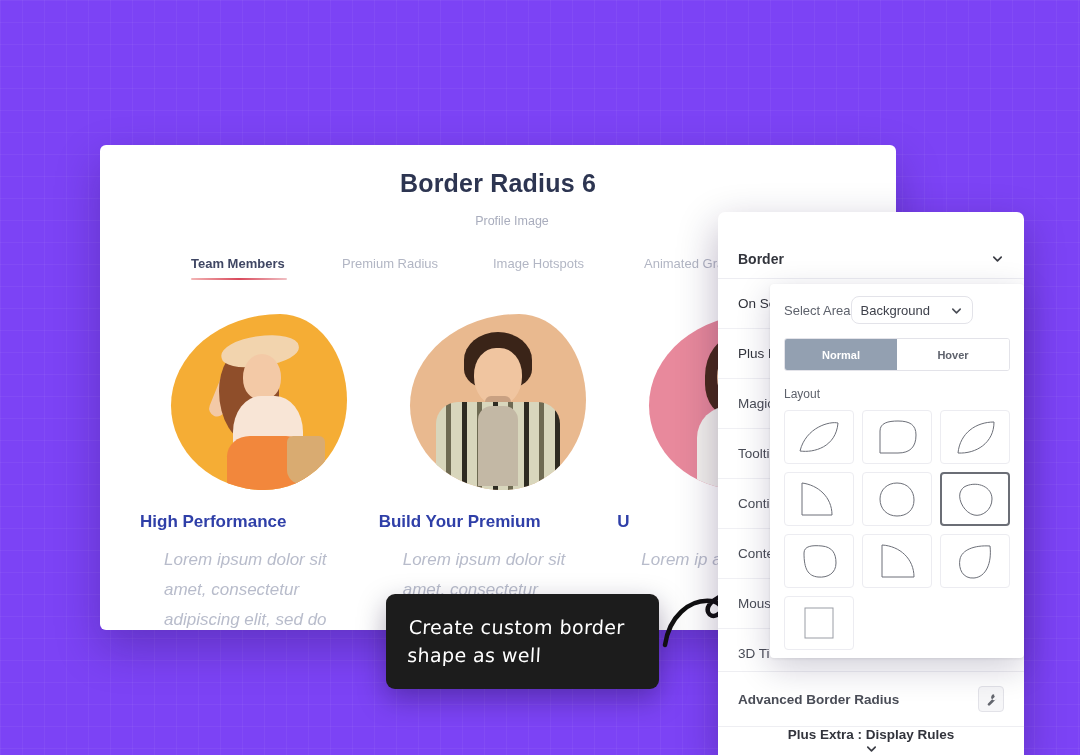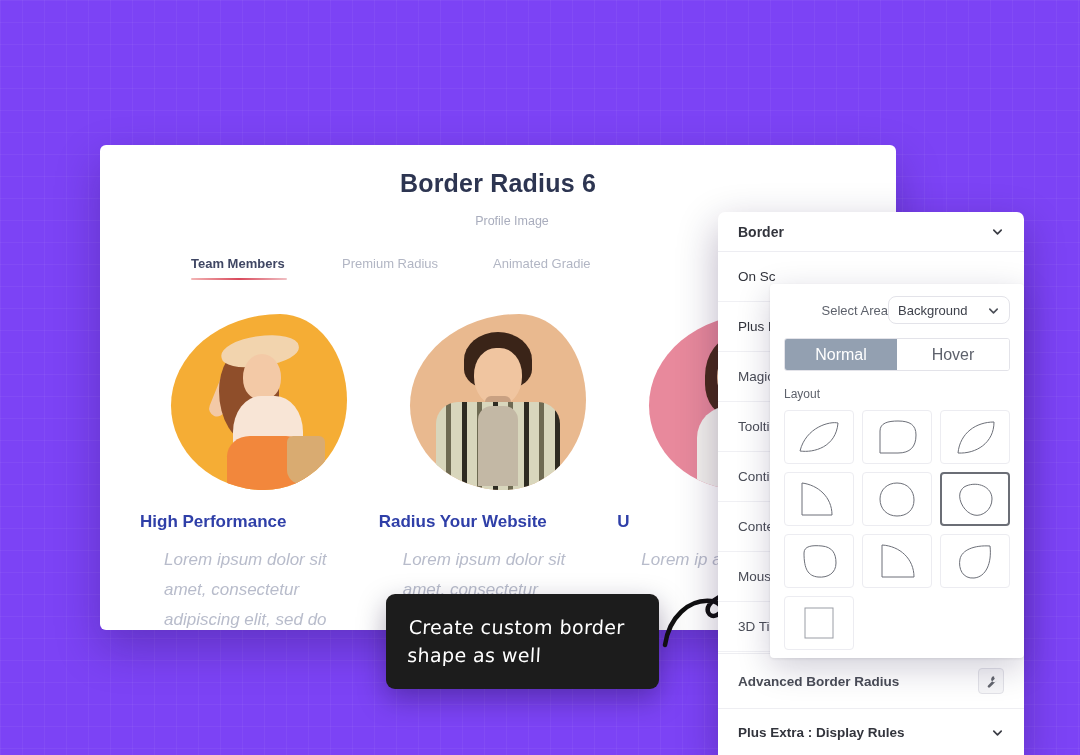--- a/index.html
+++ b/index.html
@@ -107,21 +107,21 @@
 
   
   .panel{
     position:absolute; left:718px; top:212px; width:306px; height:543px;
     background:#ffffff; border-radius:7px 7px 0 0;
     box-shadow:0 14px 40px rgba(25,8,60,.3);
     overflow:hidden;
   }
   .panel-head{
     height:40px; display:flex; align-items:center; justify-content:space-between;
-    padding:0 20px; border-bottom:1px solid #ededf2;
+    padding:0 20px; border-bottom:1px solid #ededf2;margin-top:27px;
   }
   .panel-head .t{ font-size:14px; font-weight:700; color:#32343c; }
 
   .row{
     height:50px; display:flex; align-items:center; padding:0 20px;
     border-bottom:1px solid #f0f0f4; font-size:13.5px; color:#4a4d57;
   }
   .row.bold{ font-weight:400; color:#32343c; }
 
   .chev{ width:13px; height:13px; display:block; }
@@ -133,49 +133,49 @@
     height:55px; display:flex; align-items:center; justify-content:space-between;
     padding:0 20px; background:#fff; border-top:1px solid #eeeef2;
     font-size:13.5px; color:#4a4d57;font-weight:bold;
   }
   .wrench-btn{
     width:26px; height:26px; border:1px solid #e2e2e8; border-radius:4px;
     background:#f6f6f8; display:flex; align-items:center; justify-content:center;
     cursor:pointer;
   }
   .rules-row{
-    height:47px; display:flex; align-items:center; justify-content:space-between;
+    height:29px; display:flex; align-items:center; justify-content:space-between;
     padding:0 20px; border-top:1px solid #eeeef2; background:#fff;
-    font-size:13.5px; font-weight:700; color:#32343c;
+    font-size:13.5px; font-weight:700; color:#32343c;flex-direction:column;
   }
 
   
   .popover{
     position:absolute; left:770px; top:284px; width:254px; height:374px;
     background:#ffffff; border-radius:4px;
     box-shadow:0 10px 34px rgba(20,10,60,.20), 0 1px 3px rgba(0,0,0,.08);
     padding:12px 14px 0 14px;
   }
   .sel-area{
-    display:flex; align-items:center; justify-content:flex-end;
+    display:flex; align-items:center; justify-content:flex-start;
     margin-bottom:14px;
   }
   .sel-area .lbl{ font-size:13px; color:#5e626c; }
   .sel-dd{
     width:122px; height:28px; border:1px solid #e3e3e9; border-radius:8px;
     display:flex; align-items:center; justify-content:space-between;
     padding:0 9px; font-size:13px; color:#3e414b; cursor:pointer; background:#fff;
   }
   .segmented{
     display:flex; height:33px; border:1px solid #e3e3e9; border-radius:3px;
     overflow:hidden; margin-bottom:16px;
   }
   .seg{
     flex:1; display:flex; align-items:center; justify-content:center;
-    font-size:16px; color:#5e626c; cursor:pointer; background:#fff;
+    font-size:11px; color:#5e626c; cursor:pointer; background:#fff;font-weight:bold;
   }
   .seg.active{ background:#93a0b1; color:#ffffff; }
   .layout-lbl{ font-size:12px; color:#5e626c; margin-bottom:9px; }
 
   .shape-grid{ display:grid; grid-template-columns:repeat(3,1fr); gap:8px; }
   .shape-cell{
     height:54px; border:1px solid #ececf1; border-radius:4px; background:#fff;
     display:flex; align-items:center; justify-content:center; cursor:pointer;
   }
   .shape-cell.selected{ border:2px solid #6b6e76; }
@@ -184,20 +184,21 @@
 </head>
 <body>
 
 <div class="preview-card">
   <div class="page-title">Border Radius 6</div>
   <div class="page-subtitle">Profile Image</div>
 
   <div class="tabs">
     <div class="tab active">Team Members</div>
     <div class="tab">Premium Radius</div>
+    <div class="tab">Image Hotspots</div>
     <div class="tab">Animated Gradie</div>
   </div>
 
   <div class="members">
 
     <div class="member">
       <div class="avatar a1">
         <div class="sil s-arm"></div>
         <div class="sil s-hair"></div>
         <div class="sil s-hat"></div>
@@ -211,21 +212,21 @@
     </div>
 
     <div class="member">
       <div class="avatar a2">
         <div class="sil m-hair"></div>
         <div class="sil m-face"></div>
         <div class="sil m-neck"></div>
         <div class="sil m-jacket"></div>
         <div class="sil m-shirt"></div>
       </div>
-      <div class="member-name">Radius Your Website</div>
+      <div class="member-name">Build Your Premium</div>
       <div class="member-desc">Lorem ipsum dolor sit amet, consectetur adipiscing elit, sed do labore.</div>
     </div>
 
     <div class="member">
       <div class="avatar a3">
         <div class="sil p-hair"></div>
         <div class="sil p-face"></div>
         <div class="sil p-body"></div>
       </div>
       <div class="member-name">U</div>

